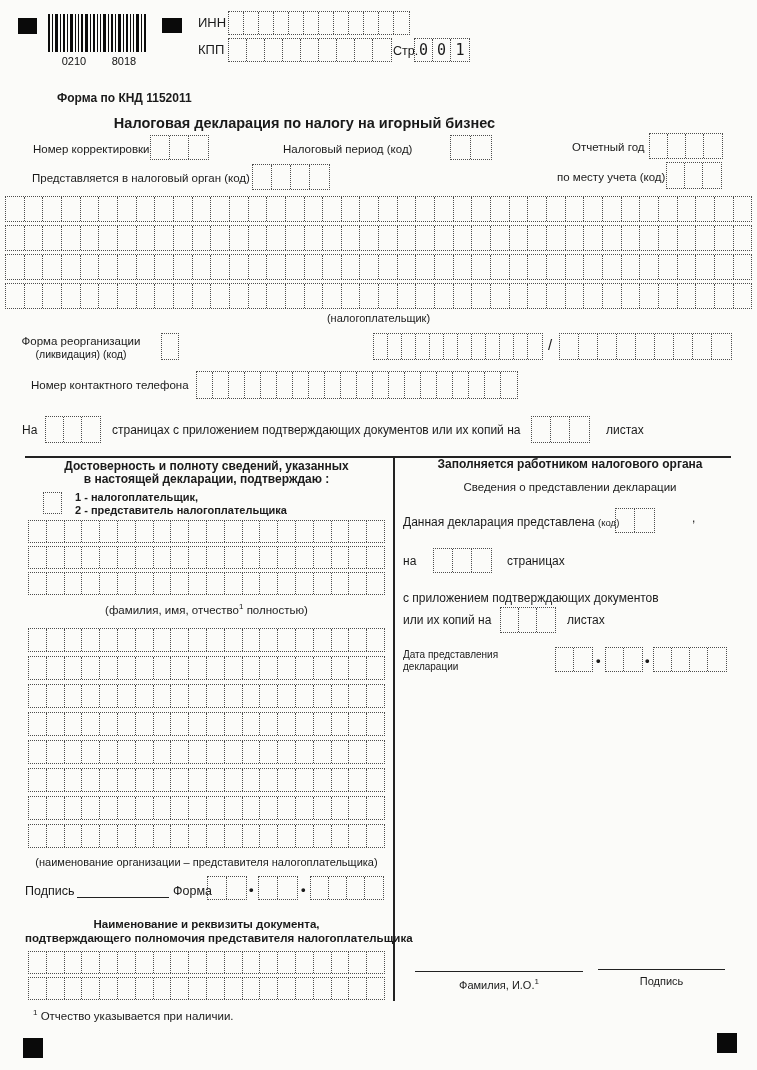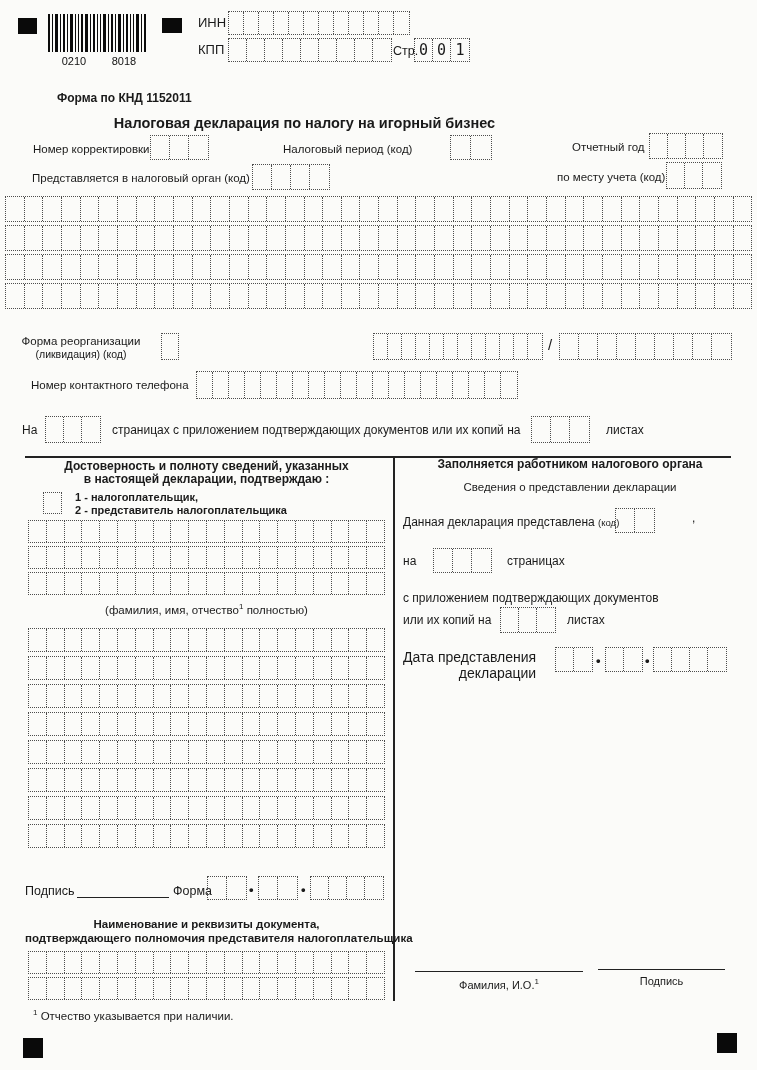--- a/index.html
+++ b/index.html
@@ -2,21 +2,21 @@
 <html><head>
 <meta charset="utf-8">
 <style>
   html,body{margin:0;padding:0;}
   .page{
     position:relative;width:757px;height:1070px;background:#fbfbf9;
     font-family:"Liberation Sans",sans-serif;color:#1a1a1a;overflow:hidden;
   }
   .abs{position:absolute;}
   .sq{position:absolute;background:#0a0a0a;}
-  .lbl{position:absolute;font-size:11.5px;white-space:nowrap;line-height:1.15;text-align:right;}
+  .lbl{position:absolute;font-size:11.5px;white-space:nowrap;line-height:1.15;}
   .b{font-weight:bold;}
   .ctr{text-align:center;}
   .rt{text-align:right;}
   .small{font-size:9.5px;}
   
   .crow{
     position:absolute;display:inline-flex;align-items:stretch;box-sizing:border-box;
     border:1.5px dotted #4d4d4d;height:var(--ch,26px);background:transparent;
   }
   .crow .cell{box-sizing:border-box;width:var(--cw,18px);border-right:1.5px dotted #4d4d4d;}
@@ -307,20 +307,21 @@
         <span class="cell"></span>
         <span class="cell"></span>
         <span class="cell"></span>
         <span class="cell"></span>
         <span class="cell"></span>
         <span class="cell"></span>
         <span class="cell"></span>
         <span class="cell"></span>
       </div>
     </div>
+  <div class="lbl ctr" style="left:0;top:312px;width:757px;font-size:11px">(налогоплательщик)</div>
 
   <div class="lbl ctr" style="left:14px;top:335px;width:134px">
     <div>Форма реорганизации</div>
     <div class="small" style="font-size:10.5px">(ликвидация) (код)</div>
   </div>
   <div class="crow" style="left:161px;top:333px;--cw:16px;--ch:27px">
       <span class="cell"></span>
     </div>
   <div class="crow" style="left:373px;top:333px;--cw:14px;--ch:27px">
       <span class="cell"></span>
@@ -641,20 +642,21 @@
           <span class="cell"></span>
           <span class="cell"></span>
           <span class="cell"></span>
           <span class="cell"></span>
           <span class="cell"></span>
           <span class="cell"></span>
           <span class="cell"></span>
           <span class="cell"></span>
         </div>
       </div>
+    <div class="lbl ctr" style="left:0;top:400px;width:363px;font-size:11px">(наименование организации – представителя налогоплательщика)</div>
 
     <div class="lbl" style="left:0;top:428px;font-size:12.5px">Подпись</div>
     <div class="sigline" style="left:52px;top:441px;width:92px"></div>
     <div class="lbl" style="left:148px;top:428px;font-size:12.5px">Форма</div>
     <div class="crow" style="left:182px;top:420px;--cw:19px;--ch:24px">
         <span class="cell"></span>
         <span class="cell"></span>
       </div>
     <div class="dot" style="left:224px;top:426px">•</div>
     <div class="crow" style="left:233px;top:420px;--cw:19px;--ch:24px">
@@ -743,21 +745,21 @@
     <div class="lbl" style="left:3px;top:136px;font-size:12px">с приложением подтверждающих документов</div>
 
     <div class="lbl" style="left:3px;top:158px;font-size:12px">или их копий на</div>
     <div class="crow" style="left:100px;top:151px;--cw:18px;--ch:26px">
         <span class="cell"></span>
         <span class="cell"></span>
         <span class="cell"></span>
       </div>
     <div class="lbl" style="left:167px;top:158px;font-size:12px">листах</div>
 
-    <div class="lbl" style="left:3px;top:193px;font-size:14px">
+    <div class="lbl" style="left:3px;top:193px;font-size:10px">
       <div>Дата представления</div>
       <div>декларации</div>
     </div>
     <div class="crow" style="left:155px;top:191px;--cw:18px;--ch:25px">
         <span class="cell"></span>
         <span class="cell"></span>
       </div>
     <div class="dot" style="left:196px;top:197px">•</div>
     <div class="crow" style="left:205px;top:191px;--cw:18px;--ch:25px">
         <span class="cell"></span>

